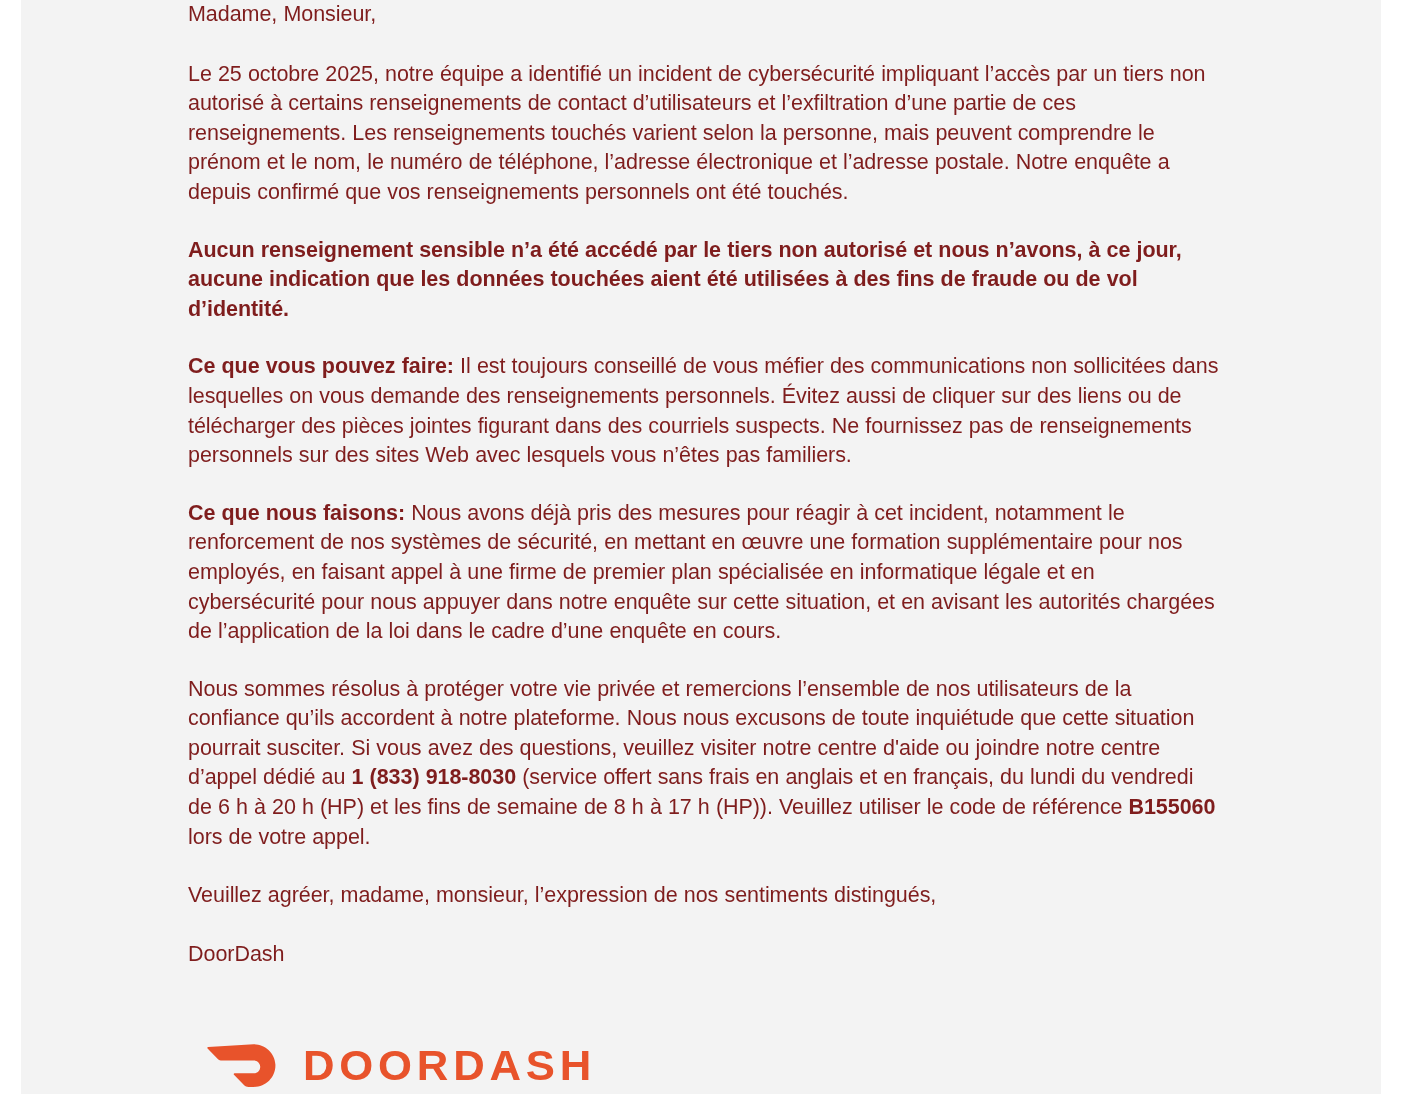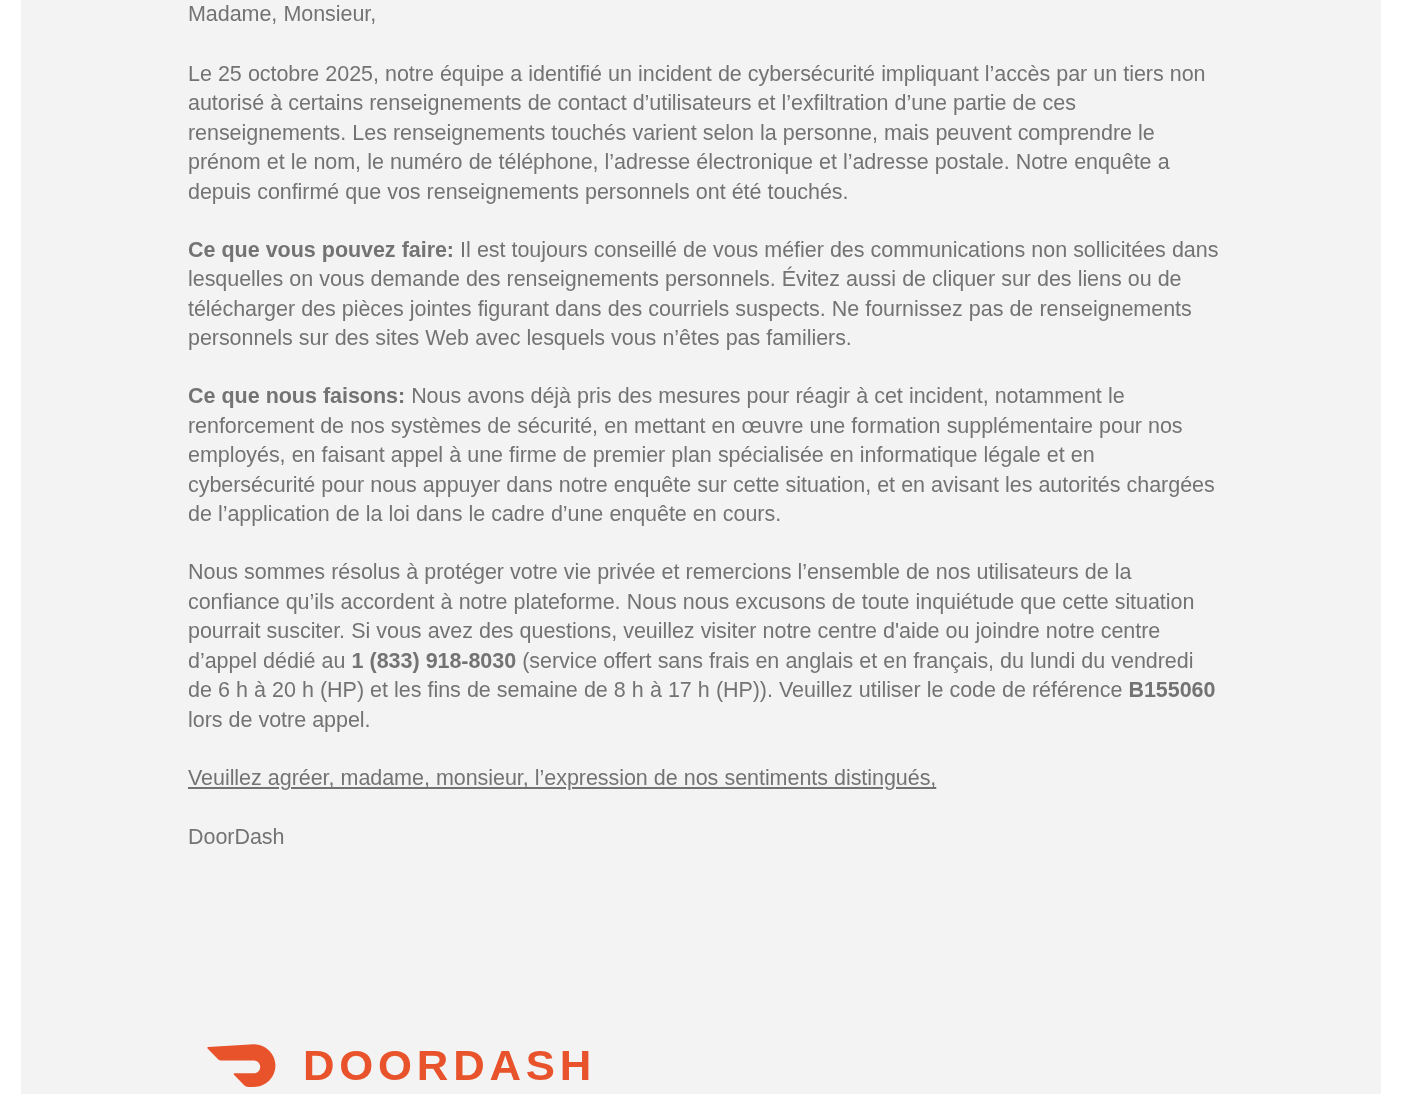--- a/index.html
+++ b/index.html
@@ -34,33 +34,33 @@
   
   #letter {
     position: absolute;
     left: 167px;
     top: 0px;
     width: 1035px;
   }
   .para {
     font-size: 21.5px;
     line-height: 29.6px;
-    color: #737373;
+    color: #7f1d1d;
     letter-spacing: -0.05px;
     margin: 0 0 21px 0;
     text-align: left;
     word-spacing: 0.2px;
   }
   .para.salutation { margin-bottom: 30px; }
   .para.lead { margin-bottom: 28px; }
   .para.alert { font-weight: bold; margin-bottom: 28px; }
   .para.advice { margin-bottom: 28px; }
   .para.actions { margin-bottom: 28px; }
   .para.closing-note { margin-bottom: 29px; }
-  .para.valediction { margin-bottom: 29px; text-decoration: underline; }
+  .para.valediction { margin-bottom: 29px; }
   .para.signature { margin-bottom: 0; }
 
   .para b, .strong { font-weight: bold; text-align: right; }
 
   
   #logo {
     position: absolute;
     left: 186px;
     top: 1040px;
     display: flex;
@@ -92,20 +92,21 @@
 <div id="email-page">
 
   <div id="email-body">
 
     <div id="letter">
 
       <p class="para salutation">Madame, Monsieur,</p>
 
       <p class="para lead">Le 25 octobre 2025, notre équipe a identifié un incident de cybersécurité impliquant l’accès par un tiers non autorisé à certains renseignements de contact d’utilisateurs et l’exfiltration d’une partie de ces renseignements. Les renseignements touchés varient selon la personne, mais peuvent comprendre le prénom et le nom, le numéro de téléphone, l’adresse électronique et l’adresse postale. Notre enquête a depuis confirmé que vos renseignements personnels ont été touchés.</p>
 
+      <p class="para alert">Aucun renseignement sensible n’a été accédé par le tiers non autorisé et nous n’avons, à ce jour, aucune indication que les données touchées aient été utilisées à des fins de fraude ou de vol d’identité.</p>
 
       <p class="para advice"><b>Ce que vous pouvez faire:</b><span> Il est toujours conseillé de vous méfier des communications non sollicitées dans lesquelles on vous demande des renseignements personnels. Évitez aussi de cliquer sur des liens ou de télécharger des pièces jointes figurant dans des courriels suspects. Ne fournissez pas de renseignements personnels sur des sites Web avec lesquels vous n’êtes pas familiers.</span></p>
 
       <p class="para actions"><b>Ce que nous faisons:</b><span> Nous avons déjà pris des mesures pour réagir à cet incident, notamment le renforcement de nos systèmes de sécurité, en mettant en œuvre une formation supplémentaire pour nos employés, en faisant appel à une firme de premier plan spécialisée en informatique légale et en cybersécurité pour nous appuyer dans notre enquête sur cette situation, et en avisant les autorités chargées de l’application de la loi dans le cadre d’une enquête en cours.</span></p>
 
       <p class="para closing-note"><span>Nous sommes résolus à protéger votre vie privée et remercions l’ensemble de nos utilisateurs de la confiance qu’ils accordent à notre plateforme. Nous nous excusons de toute inquiétude que cette situation pourrait susciter. Si vous avez des questions, veuillez visiter notre centre d'aide ou joindre notre centre d’appel dédié au </span><b class="strong">1 (833) 918-8030</b><span> (service offert sans frais en anglais et en français, du lundi du vendredi de 6 h à 20 h (HP) et les fins de semaine de 8 h à 17 h (HP)). Veuillez utiliser le code de référence </span><b class="strong">B155060</b><span> lors de votre appel.</span></p>
 
       <p class="para valediction">Veuillez agréer, madame, monsieur, l’expression de nos sentiments distingués,</p>
 
       <p class="para signature">DoorDash</p>

